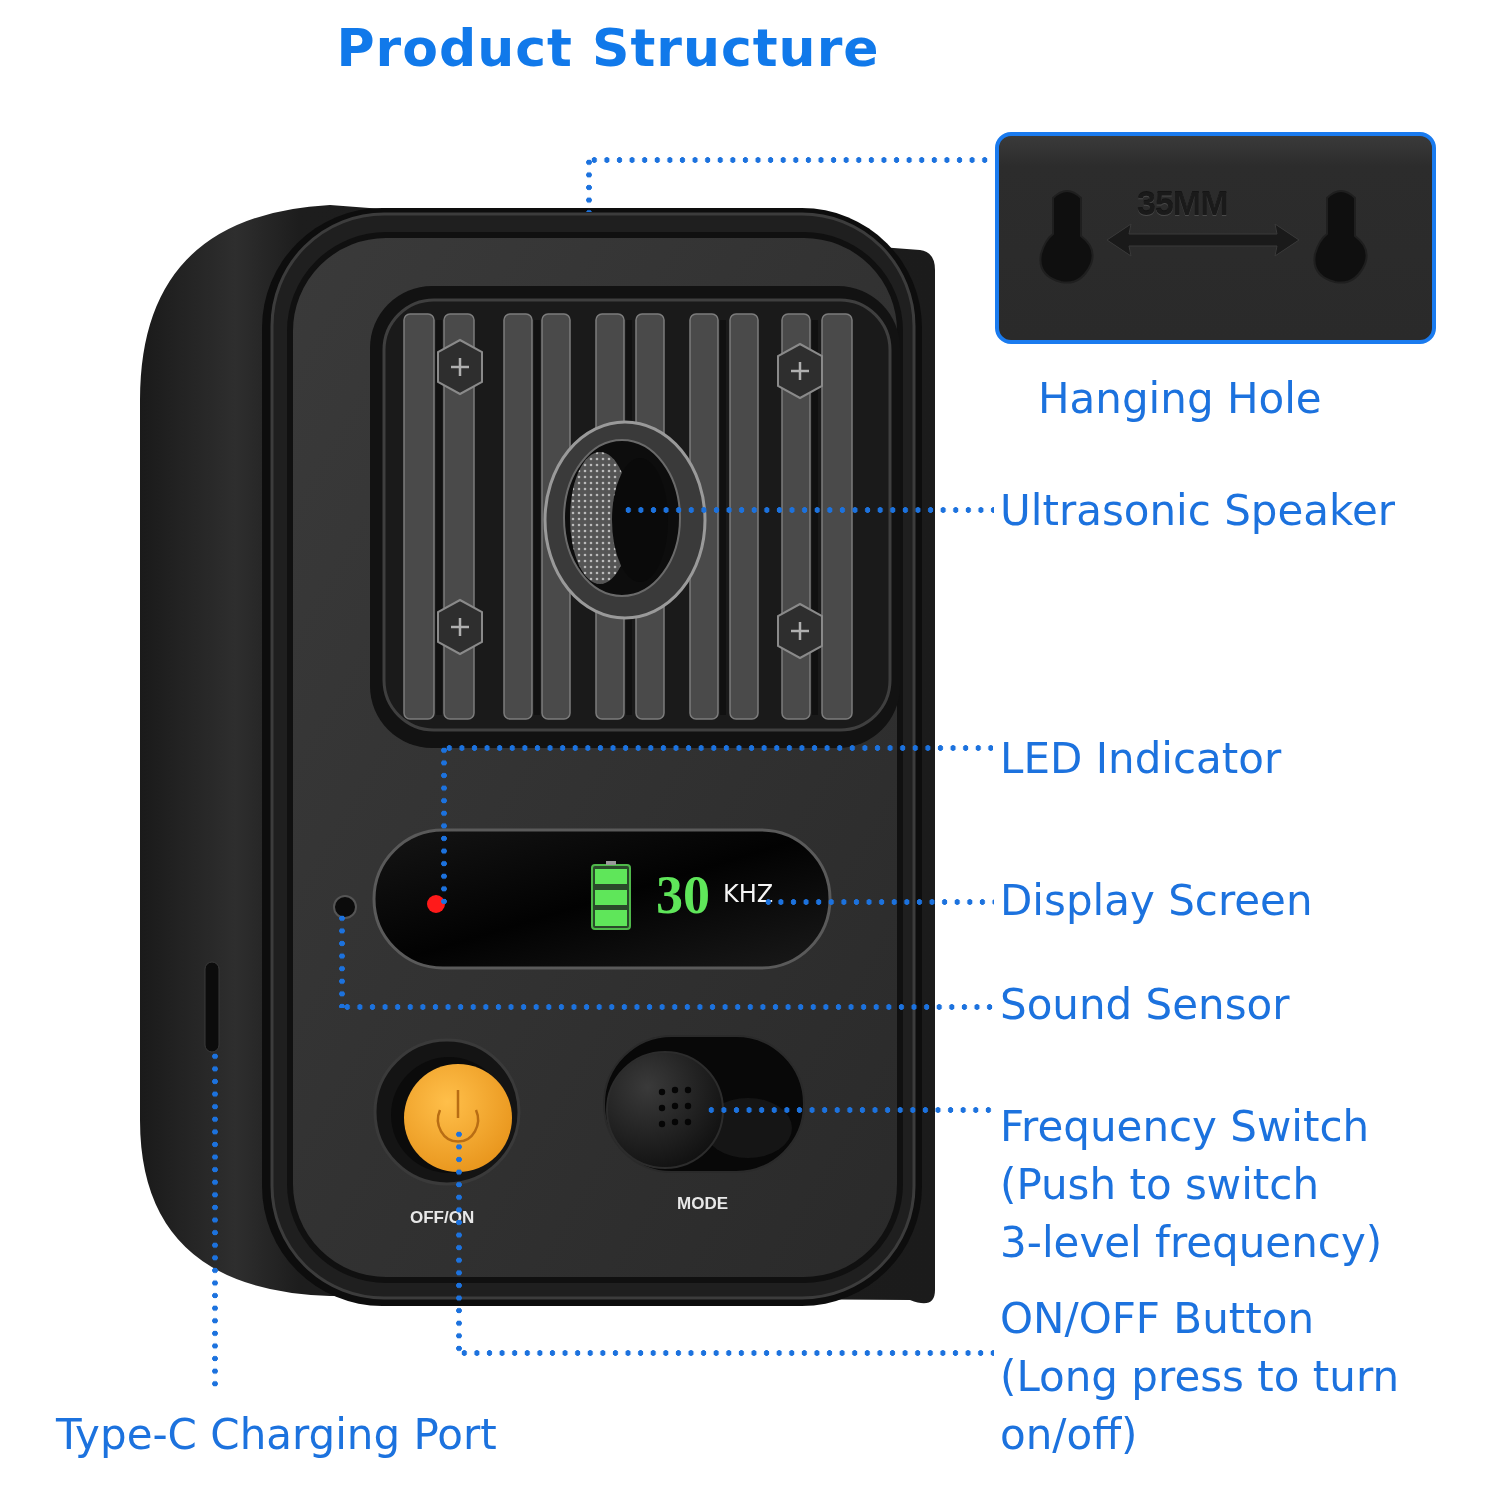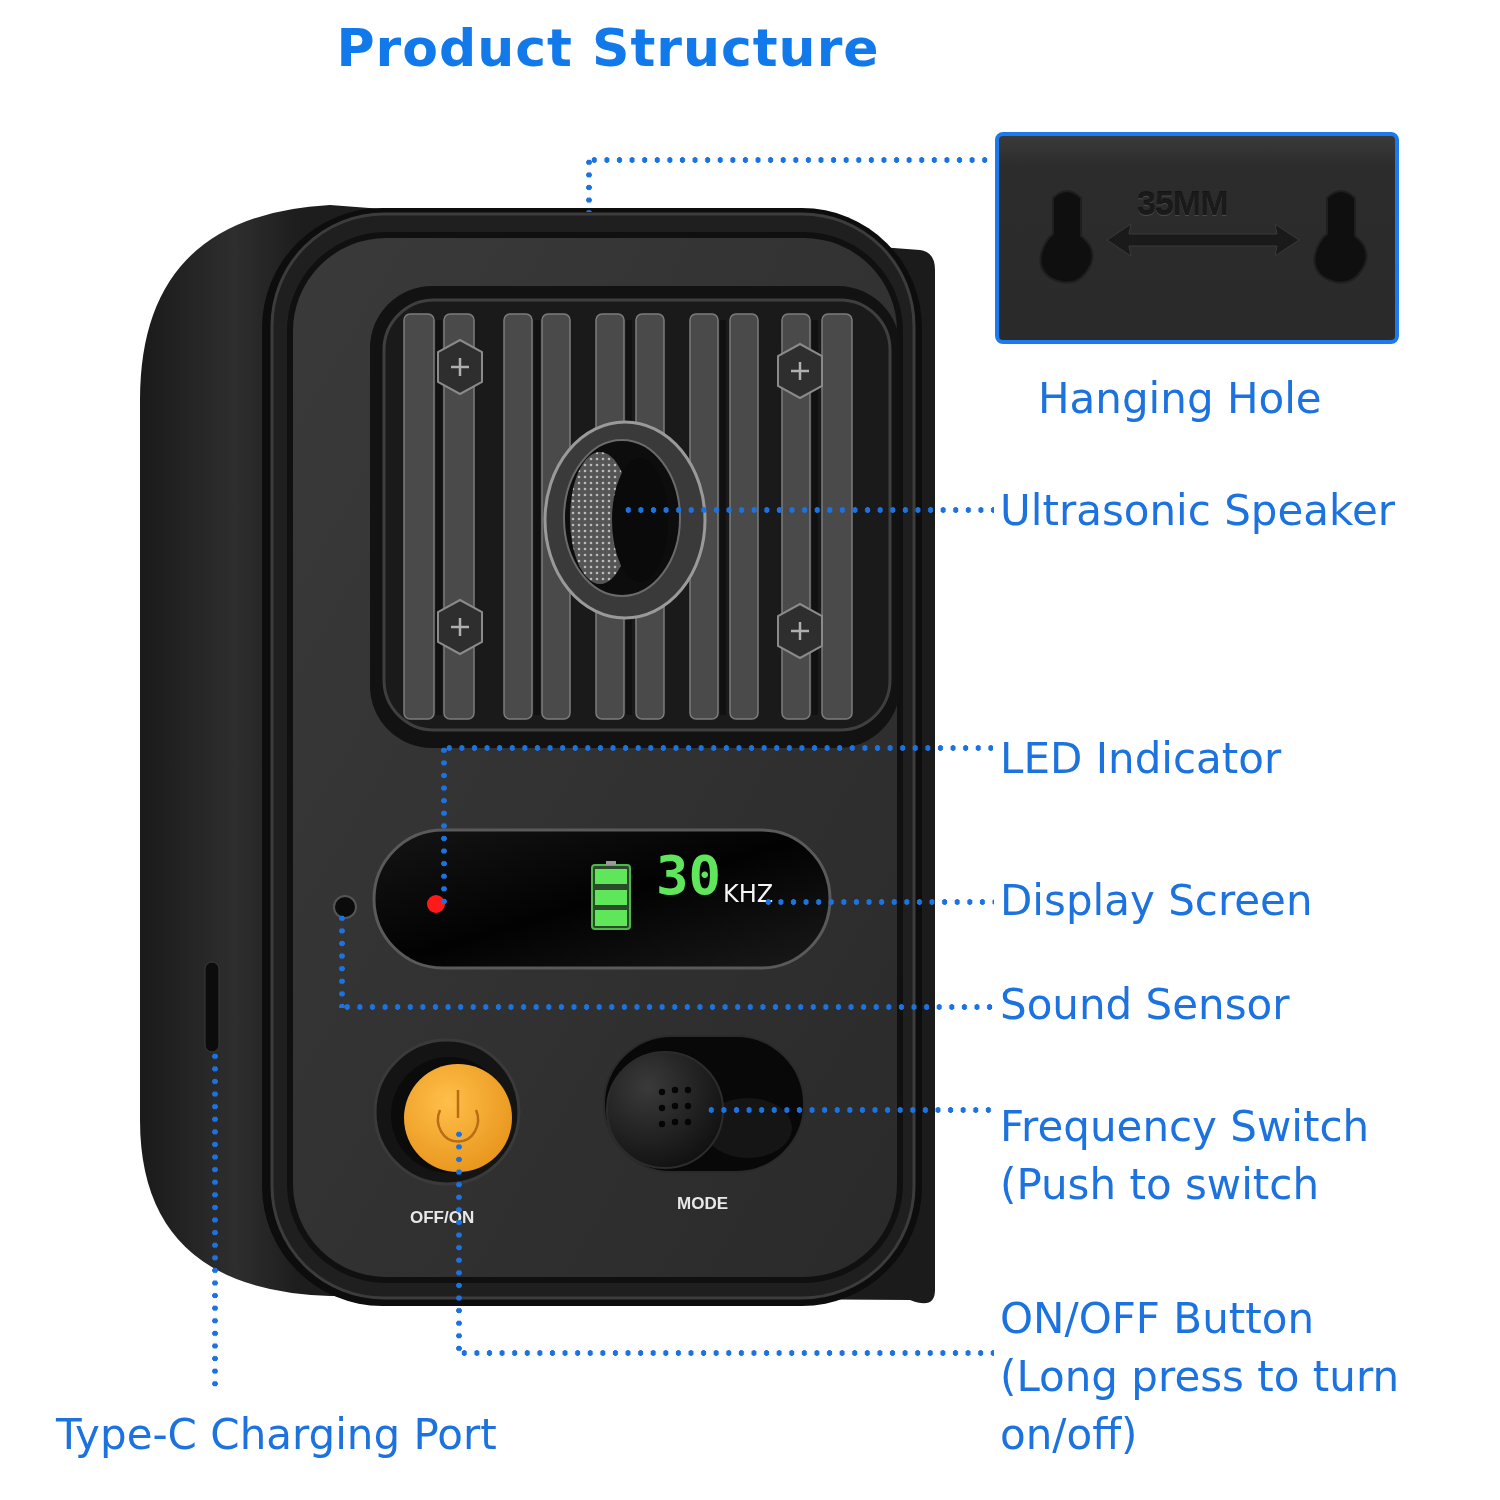--- a/index.html
+++ b/index.html
@@ -7,22 +7,22 @@
          font-family: "DejaVu Sans", "Liberation Sans", sans-serif; }
   .title { position: absolute; left: 0; width: 1216px; top: 18px; text-align: center;
            font-family: "DejaVu Sans", sans-serif; font-weight: bold; font-size: 52px;
            color: #1179ea; letter-spacing: 1px; }
   .label { position: absolute; color: #1c72de; font-family: "DejaVu Sans", sans-serif;
            font-size: 42px; line-height: 58px; white-space: nowrap; }
   .dot-h { position: absolute; height: 6px; background-image: radial-gradient(circle, #1c72de 2.6px, transparent 3px);
            background-size: 12.6px 6px; background-repeat: repeat-x; }
   .dot-v { position: absolute; width: 6px; background-image: radial-gradient(circle, #1c72de 2.6px, transparent 3px);
            background-size: 6px 12.6px; background-repeat: repeat-y; }
-  .hanging-box { position: absolute; left: 995px; top: 132px; width: 404px; height: 212px;
-                 border: 4px solid #1a7bef; border-radius: 8px; overflow: hidden;
+  .hanging-box { position: absolute; left: 995px; top: 132px; width: 441px; height: 212px;
+                 border: 4px solid #1a7bef; border-radius: 16px; overflow: hidden;
                  background: linear-gradient(180deg, #3a3a3a 0%, #2c2c2c 15%, #2a2a2a 100%); box-sizing: border-box; }
   .device { position: absolute; left: 0; top: 0; }
   .mm-text { position: absolute; left: 138px; top: 48px; font-family: "Liberation Sans", sans-serif; font-weight: bold;
              font-size: 34px; color: #1a1a1a; text-shadow: 0 1px 0 #4a4a4a, 0 -1px 0 #151515; letter-spacing: -1px; }
   .lcd-num { position: absolute; font-family: "DejaVu Sans Mono", monospace; color: #5fe65a; font-size: 54px; font-weight: bold; }
   .lcd-unit { position: absolute; font-family: "DejaVu Sans", sans-serif; color: #f5f5f5; font-size: 24px; }
   .dev-text { position: absolute; font-family: "Liberation Sans", sans-serif; font-weight: bold; color: #e8e8e8; font-size: 17px; }
 </style>
 </head>
 <body>
@@ -150,21 +150,21 @@
       <circle cx="662" cy="1108" r="3.2"></circle>
         <circle cx="675" cy="1106" r="3.2"></circle>
         <circle cx="688" cy="1106" r="3.2"></circle>
       <circle cx="662" cy="1124" r="3.2"></circle>
         <circle cx="675" cy="1122" r="3.2"></circle>
         <circle cx="688" cy="1122" r="3.2"></circle>
     </g>
   </g>
 </svg>
 
-<div class="lcd-num" style="left:656px; top:844px;">30</div>
+<div class="lcd-num" style="left:656px; top:864px;font-family:Liberation Serif, serif;">30</div>
 <div class="lcd-unit" style="left:723px; top:880px;">KHZ</div>
 
 <div class="dev-text" style="left:410px; top:1208px;">OFF/ON</div>
 <div class="dev-text" style="left:677px; top:1194px;">MODE</div>
 
 <div class="hanging-box">
   <svg width="396" height="204" viewBox="0 0 396 204">
     <g fill="#0f0f0f" stroke="#1f1f1f" stroke-width="2">
       <path d="M 54 62 Q 68 48 82 62 L 82 100 Q 98 112 92 128 Q 82 150 62 146 Q 38 140 42 118 Q 46 104 54 98 Z"></path>
       <path d="M 328 62 Q 342 48 356 62 L 356 100 Q 372 112 366 128 Q 356 150 336 146 Q 312 140 316 118 Q 320 104 328 98 Z"></path>
@@ -196,20 +196,21 @@
 <div class="dot-v" style="left:212px; top:1050px; height:340px;"></div>
 
 <div class="label" style="left:1000px; top:482px;">Ultrasonic Speaker</div>
 <div class="label" style="left:1000px; top:730px;">LED Indicator</div>
 <div class="label" style="left:1000px; top:872px;">Display Screen</div>
 <div class="label" style="left:1000px; top:976px;">Sound Sensor</div>
 
 <div class="label" style="left:1000px; top:1064px;margin-top:34px;">
   <div>Frequency Switch</div>
   <div>(Push to switch</div>
+  <div>3-level frequency)</div>
 </div>
 
 <div class="label" style="left:1000px; top:1290px;">
   <div>ON/OFF Button</div>
   <div>(Long press to turn</div>
   <div>on/off)</div>
 </div>
 
 <div class="label" style="left:56px; top:1406px;">Type-C Charging Port</div>
 

